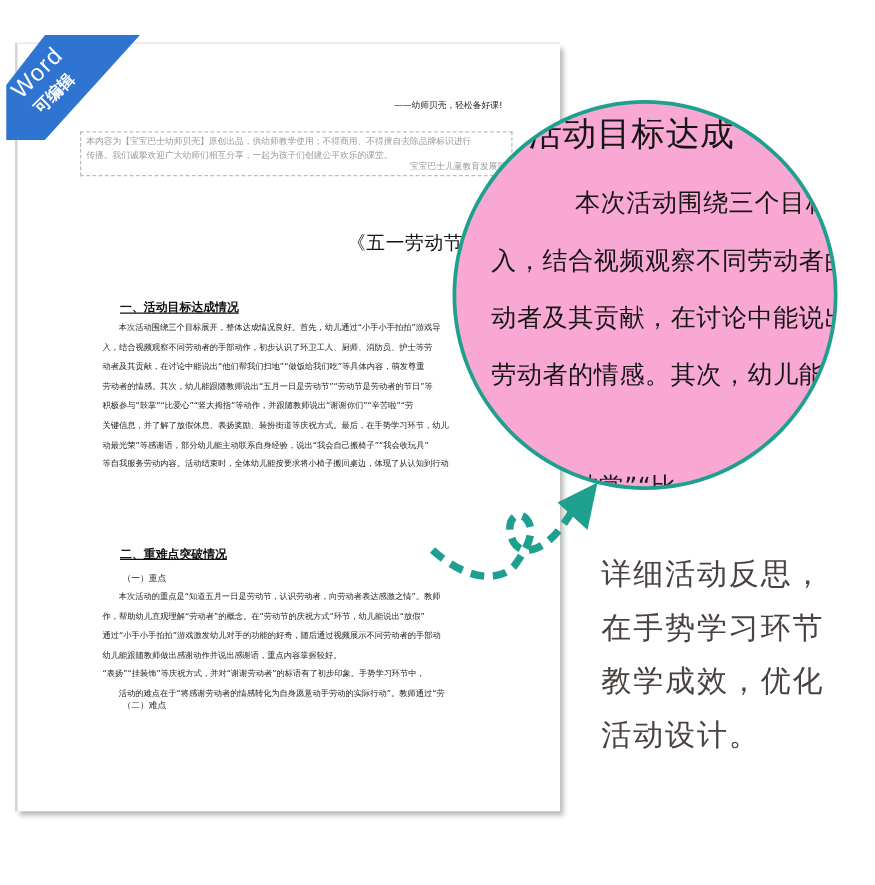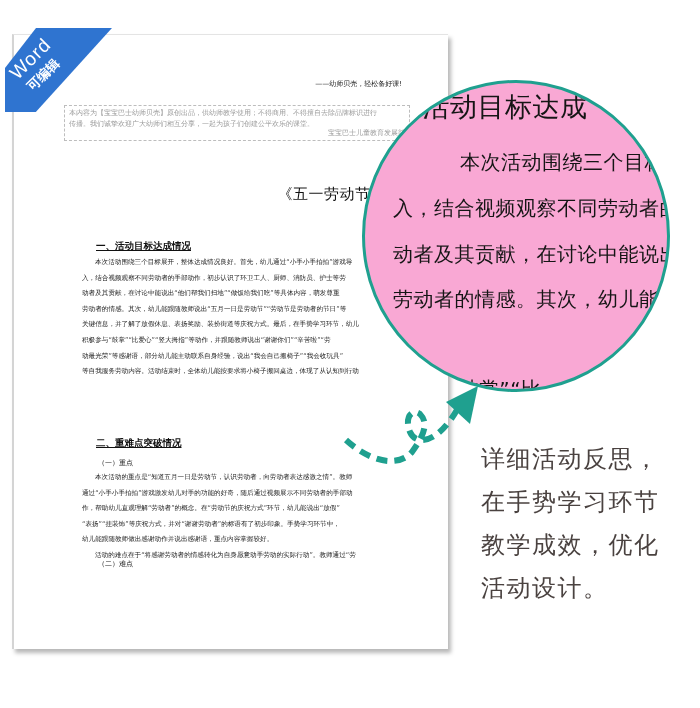--- a/index.html
+++ b/index.html
@@ -78,34 +78,34 @@
   </div>
 
   <div class="doc-title">《五一劳动节》活动反思</div>
 
   <div class="h1" style="top:205px;">一、活动目标达成情况</div>
   <div class="body" style="top:220px;">
     <p class="indent">本次活动围绕三个目标展开，整体达成情况良好。首先，幼儿通过“小手小手拍拍”游戏导</p>
     <p>入，结合视频观察不同劳动者的手部动作，初步认识了环卫工人、厨师、消防员、护士等劳</p>
     <p>动者及其贡献，在讨论中能说出“他们帮我们扫地”“做饭给我们吃”等具体内容，萌发尊重</p>
     <p>劳动者的情感。其次，幼儿能跟随教师说出“五月一日是劳动节”“劳动节是劳动者的节日”等</p>
+    <p>积极参与“鼓掌”“比爱心”“竖大拇指”等动作，并跟随教师说出“谢谢你们”“辛苦啦”“劳</p>
     <p>关键信息，并了解了放假休息、表扬奖励、装扮街道等庆祝方式。最后，在手势学习环节，幼儿</p>
-    <p>积极参与“鼓掌”“比爱心”“竖大拇指”等动作，并跟随教师说出“谢谢你们”“辛苦啦”“劳</p>
     <p>动最光荣”等感谢语，部分幼儿能主动联系自身经验，说出“我会自己搬椅子”“我会收玩具”</p>
     <p>等自我服务劳动内容。活动结束时，全体幼儿能按要求将小椅子搬回桌边，体现了从认知到行动</p>
   </div>
 
   <div class="h1" style="top:402px;">二、重难点突破情况</div>
   <div class="sub" style="top:423px;">（一）重点</div>
   <div class="body" style="top:435px;">
     <p class="indent">本次活动的重点是“知道五月一日是劳动节，认识劳动者，向劳动者表达感激之情”。教师</p>
+    <p>作，帮助幼儿直观理解“劳动者”的概念。在“劳动节的庆祝方式”环节，幼儿能说出“放假”</p>
     <p>通过“小手小手拍拍”游戏激发幼儿对手的功能的好奇，随后通过视频展示不同劳动者的手部动</p>
-    <p>作，帮助幼儿直观理解“劳动者”的概念。在“劳动节的庆祝方式”环节，幼儿能说出“放假”</p>
+    <p>幼儿能跟随教师做出感谢动作并说出感谢语，重点内容掌握较好。</p>
     <p>“表扬”“挂装饰”等庆祝方式，并对“谢谢劳动者”的标语有了初步印象。手势学习环节中，</p>
-    <p>幼儿能跟随教师做出感谢动作并说出感谢语，重点内容掌握较好。</p>
   </div>
   <div class="sub" style="top:524px;">（二）难点</div>
   <div class="body" style="top:513px;">
     <p class="indent">活动的难点在于“将感谢劳动者的情感转化为自身愿意动手劳动的实际行动”。教师通过“劳</p>
   </div>
 </div>
 
 <div class="badge">
   <svg width="112" height="150" viewBox="0 0 112 150" style="position:absolute;left:0;top:0;">
     <polygon points="36,28 112,28 5,146 5,68" fill="#2f74d0"></polygon>

